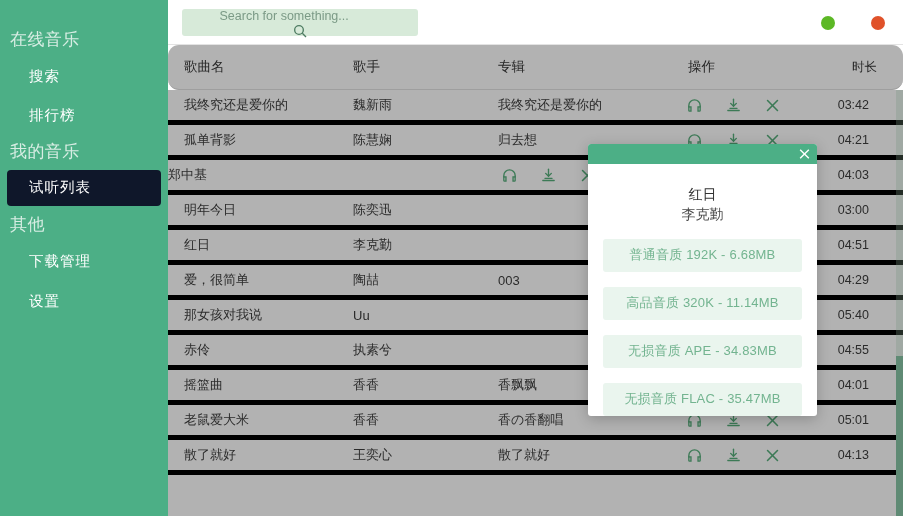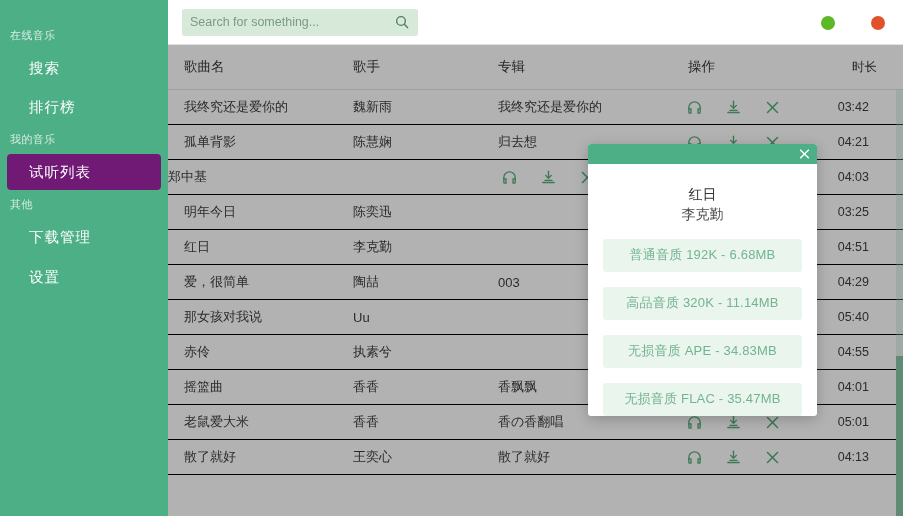--- a/index.html
+++ b/index.html
@@ -28,55 +28,56 @@
     color:#fdfdfd;
     padding:6px 0 12px 0;
     font-weight:400;
     text-shadow:0 1px 1px rgba(0,0,0,0.07);
   }
   .logo .l1 { display:block; }
   .logo .l2 { display:block; }
 
   .nav { margin-top:10px; }
   .nav-group-label {
-    font-size:11px;
+    font-size:17px;
     color:#e4f3ec;
     opacity:.92;
     padding:4px 0 4px 10px;
     letter-spacing:.4px;
   }
   .nav-item {
     font-size:14.5px;
     color:#ffffff;
     padding:9px 0 9px 22px;
     margin:3px 7px;
     border-radius:4px;
     cursor:pointer;
     letter-spacing:1px;
     line-height:1.25;
   }
-  .nav-item.active { background:#701a75; }
+  .nav-item.active { background:#0f172a;font-family:Liberation Mono, monospace; }
 
   
   .main { flex:1; height:516px; position:relative; background:#ffffff; min-width:0; }
 
   .topbar {
     height:45px; background:#ffffff;
     display:flex; align-items:center;
     padding:0 14px 0 14px;
     border-bottom:1px solid #e3e3e3;
     position:relative;
   }
   .search-wrap {
     position:relative;
     width:236px; height:27px;
     background:#d7ead9;
     border-radius:3px;
     display:flex; align-items:center;
     padding:0 8px;
+    flex-direction:column;
   }
   .search-input {
     flex:1; border:none; outline:none; background:transparent;
     font-size:12.5px; color:#5d7a68;
     font-family:"Liberation Sans","DejaVu Sans",sans-serif;
   }
   .search-input::placeholder { color:#7b9a86; }
   .search-icon { width:16px; height:16px; flex:0 0 16px; color:#4e7c62; }
 
   .win-ctrls {
@@ -88,34 +89,35 @@
   .dot.red { background:#e0522a; }
 
   
   .thead {
     display:flex; align-items:center;
     height:45px;
     background:#b2b2b2;
     color:#262626;
     font-size:13.5px;
     border-bottom:1px solid #9e9e9e;
+    border-radius:11px;
   }
   .tbody-wrap {
     position:relative;
     height:426px;
     overflow:hidden;
     background:#b2b2b2;
   }
   .trow {
     display:flex; align-items:center;
     height:35px;
     background:#b2b2b2;
     color:#2b2b2b;
     font-size:13px;
-    border-bottom:1px solid #000000;
+    border-bottom:5px solid #000000;
   }
 
   .c-song { flex:0 0 185px; padding-left:16px; overflow:hidden; white-space:nowrap; }
   .c-artist { flex:0 0 145px; overflow:hidden; white-space:nowrap; }
   .c-album { flex:0 0 180px; overflow:hidden; white-space:nowrap; }
   .c-act { flex:0 0 120px; display:flex; align-items:center; gap:22px; padding-left:8px; }
   .c-dur { flex:1; text-align:right; padding-right:34px; font-size:12.5px; }
 
   .thead .c-song { padding-left:16px; }
   .thead .c-act { padding-left:10px; }
@@ -310,21 +312,21 @@
                 <path d="M12 3v9"></path>
                 <path d="M8 9l4 4 4-4"></path>
                 <path d="M4 19h16"></path>
                 <path d="M7 16h10"></path>
               </svg>
               <svg class="act-icon" viewBox="0 0 24 24" fill="none" stroke="currentColor" stroke-width="2.2" stroke-linecap="round">
                 <line x1="5" y1="5" x2="19" y2="19"></line>
                 <line x1="19" y1="5" x2="5" y2="19"></line>
               </svg>
             </div>
-            <div class="c-dur">03:25</div>
+            <div class="c-dur">03:00</div>
           </div>
           <div class="trow">
             <div class="c-song">红日</div>
             <div class="c-artist">李克勤</div>
             <div class="c-album"></div>
             <div class="c-act">
               <svg class="act-icon" viewBox="0 0 24 24" fill="none" stroke="currentColor" stroke-width="1.9" stroke-linecap="round">
                 <path d="M4 14v-2a8 8 0 0 1 16 0v2"></path>
                 <path d="M4 14h3v6H5a1 1 0 0 1-1-1z"></path>
                 <path d="M20 14h-3v6h2a1 1 0 0 0 1-1z"></path>

